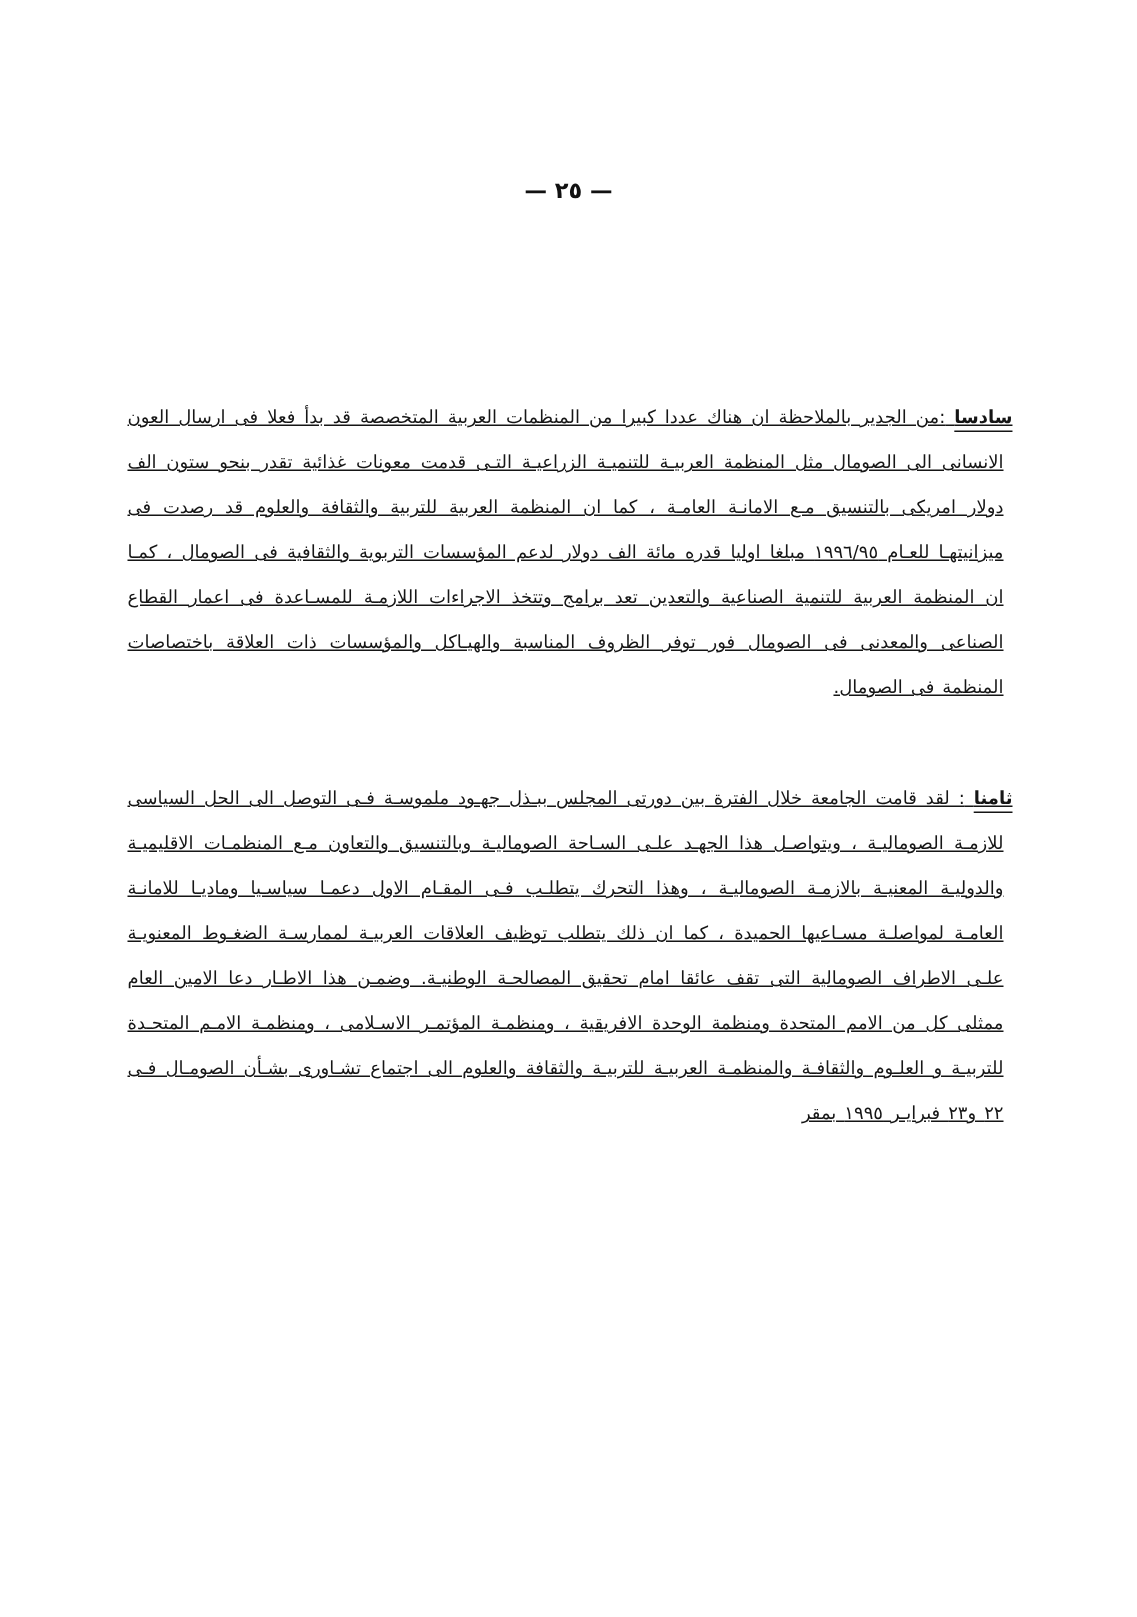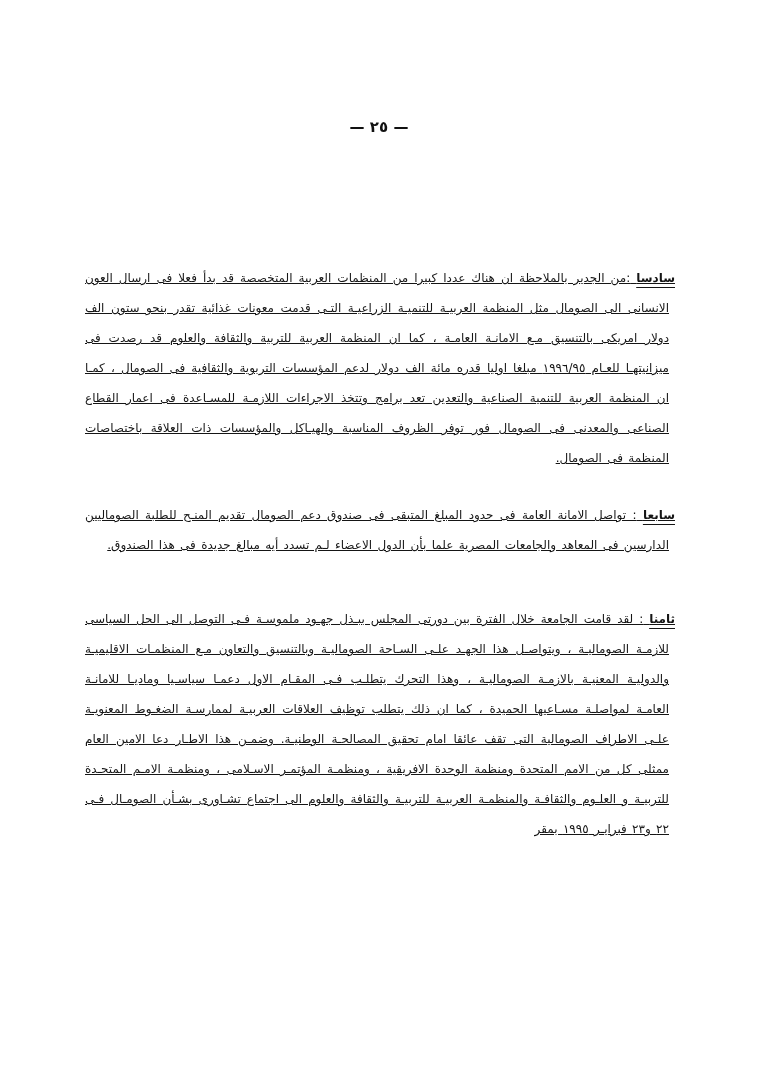--- a/index.html
+++ b/index.html
@@ -64,24 +64,20 @@
 
   <div class="page-number">— ٢٥ —</div>
 
   <div class="text-block">
 
     <p class="para">
       <span class="para-label">سادسا</span>
       <span class="para-body">:من الجدير بالملاحظة ان هناك عددا كبيرا من المنظمات العربية المتخصصة قد بدأ فعلا فى ارسال العون الانسانى الى الصومال مثل المنظمة العربيـة للتنميـة الزراعيـة التـى قدمت معونات غذائية تقدر بنحو ستون الف دولار امريكى بالتنسيق مـع الامانـة العامـة ، كما ان المنظمة العربية للتربية والثقافة والعلوم قد رصدت فى ميزانيتهـا للعـام ١٩٩٦/٩٥ مبلغا اوليا قدره مائة الف دولار لدعم المؤسسات التربوية والثقافية فى الصومال ، كمـا ان المنظمة العربية للتنمية الصناعية والتعدين تعد برامج وتتخذ الاجراءات اللازمـة للمسـاعدة فى اعمار القطاع الصناعى والمعدنى فى الصومال فور توفر الظروف المناسبة والهيـاكل والمؤسسات ذات العلاقة باختصاصات المنظمة فى الصومال.</span>
     </p>
 
-    <p class="para">
-      <span class="para-label">سابعا</span>
-      <span class="para-body">: تواصل الامانة العامة فى حدود المبلغ المتبقى فى صندوق دعم الصومال تقديم المنـح للطلبة الصوماليين الدارسين فى المعاهد والجامعات المصرية علما بأن الدول الاعضاء لـم تسدد أيه مبالغ جديدة فى هذا الصندوق.</span>
-    </p>
 
     <p class="para">
       <span class="para-label">ثامنا</span>
       <span class="para-body">: لقد قامت الجامعة خلال الفترة بين دورتى المجلس ببـذل جهـود ملموسـة فـى التوصل الى الحل السياسى للازمـة الصوماليـة ، ويتواصـل هذا الجهـد علـى السـاحة الصوماليـة وبالتنسيق والتعاون مـع المنظمـات الاقليميـة والدوليـة المعنيـة بالازمـة الصوماليـة ، وهذا التحرك يتطلـب فـى المقـام الاول دعمـا سياسـيا وماديـا للامانـة العامـة لمواصلـة مسـاعيها الحميدة ، كما ان ذلك يتطلب توظيف العلاقات العربيـة لممارسـة الضغـوط المعنويـة علـى الاطراف الصومالية التى تقف عائقا امام تحقيق المصالحـة الوطنيـة. وضمـن هذا الاطـار دعا الامين العام ممثلى كل من الامم المتحدة ومنظمة الوحدة الافريقية ، ومنظمـة المؤتمـر الاسـلامى ، ومنظمـة الامـم المتحـدة للتربيـة و العلـوم والثقافـة والمنظمـة العربيـة للتربيـة والثقافة والعلوم الى اجتماع تشـاورى بشـأن الصومـال فـى ٢٢ و٢٣ فبرايـر ١٩٩٥ بمقر</span>
     </p>
 
   </div>
 </div>
 
 </body></html>

